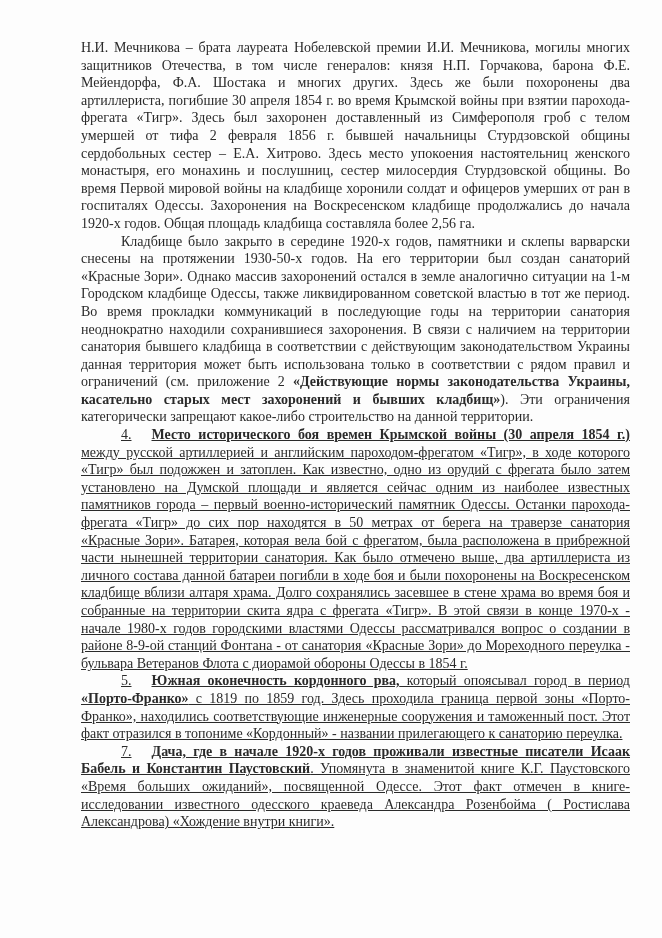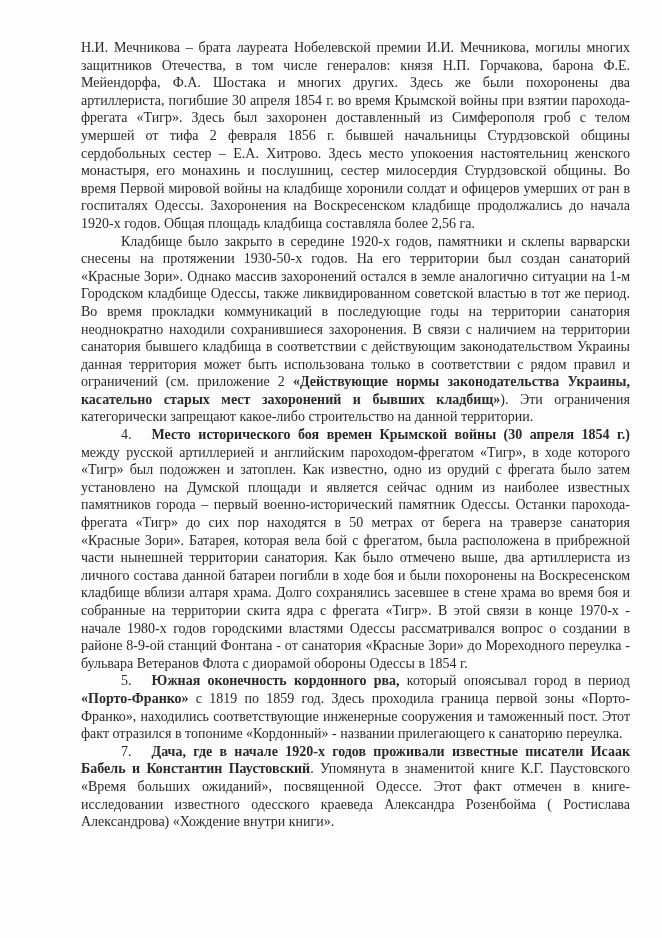--- a/index.html
+++ b/index.html
@@ -24,21 +24,21 @@
     width: 549px;
   }
   p.para {
     margin: 0;
     padding: 0;
     font-size: 14px;
     line-height: 17.6px;
     text-align: justify;
   }
   p.para.indented { text-indent: 40px; }
-  p.para.numbered { text-indent: 40px; }
+  p.para.numbered { text-indent: 40px; text-decoration: underline; }
   .num { font-weight: normal; }
   .tab { display: inline-block; width: 20px; }
   b { font-weight: bold; }
 </style>
 </head>
 <body>
 
 <div class="page">
   <div class="content">
       <p class="para plain"><span>Н.И. Мечникова – брата лауреата Нобелевской премии И.И. Мечникова, могилы многих защитников Отечества, в том числе генералов: князя Н.П. Горчакова, барона Ф.Е. Мейендорфа, Ф.А. Шостака и многих других. Здесь же были похоронены два артиллериста, погибшие 30 апреля 1854 г. во время Крымской войны при взятии парохода-фрегата «Тигр». Здесь был захоронен доставленный из Симферополя гроб с телом умершей от тифа 2 февраля 1856 г. бывшей начальницы Стурдзовской общины сердобольных сестер – Е.А. Хитрово. Здесь место упокоения настоятельниц женского монастыря, его монахинь и послушниц, сестер милосердия Стурдзовской общины. Во время Первой мировой войны на кладбище хоронили солдат и офицеров умерших от ран в госпиталях Одессы. Захоронения на Воскресенском кладбище продолжались до начала 1920-х годов. Общая площадь кладбища составляла более 2,56 га.</span></p>

